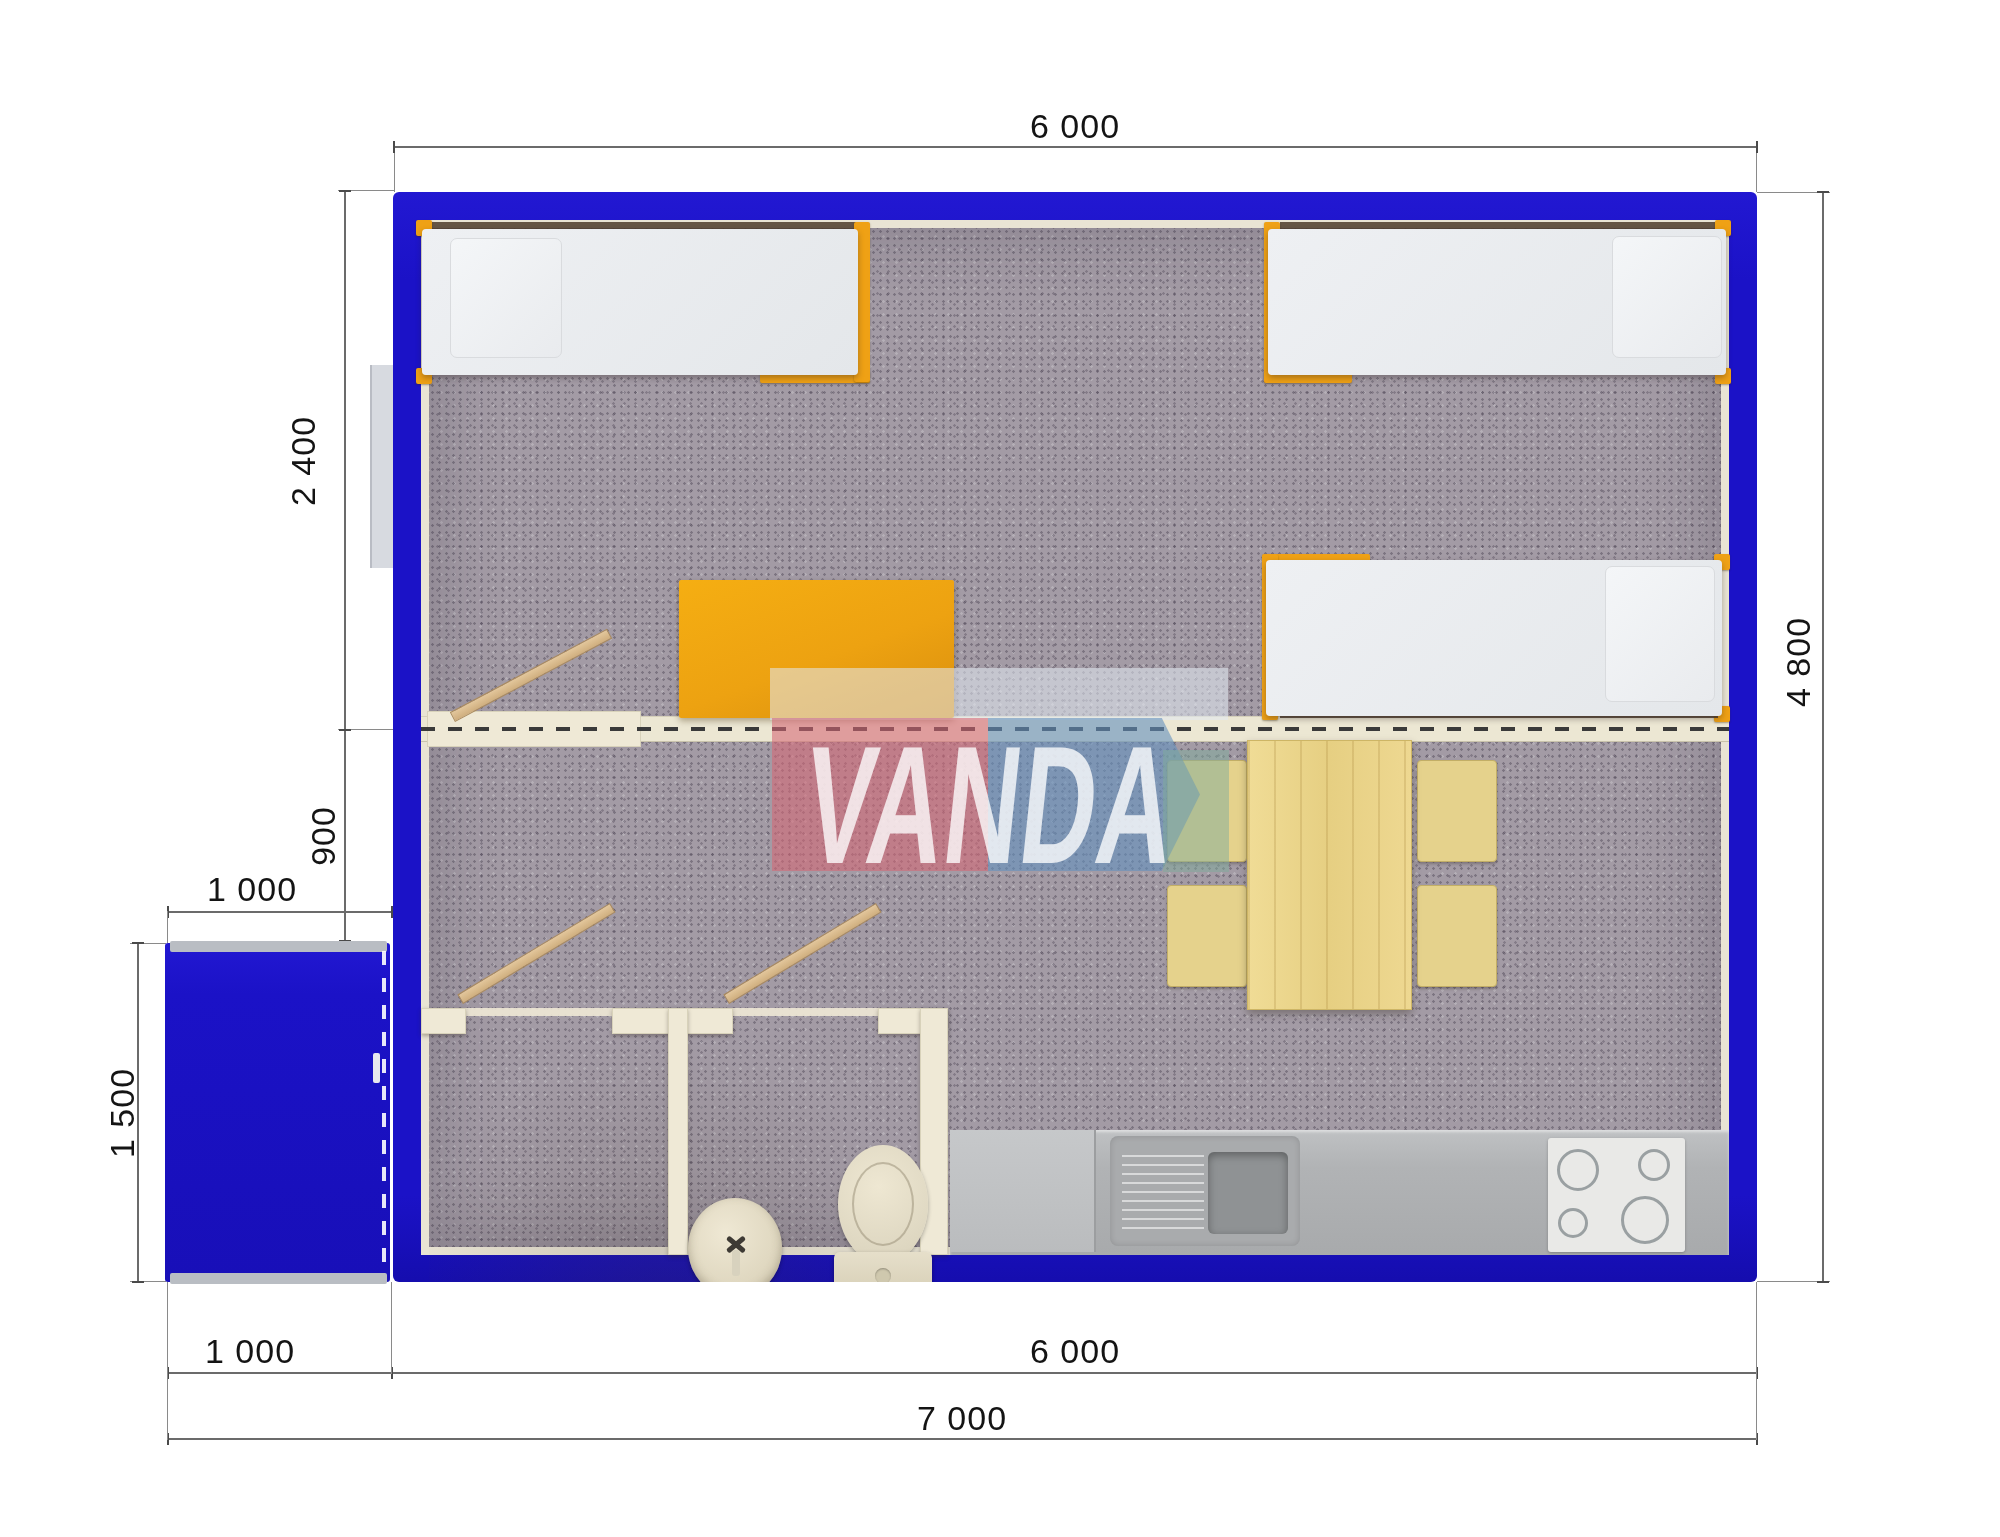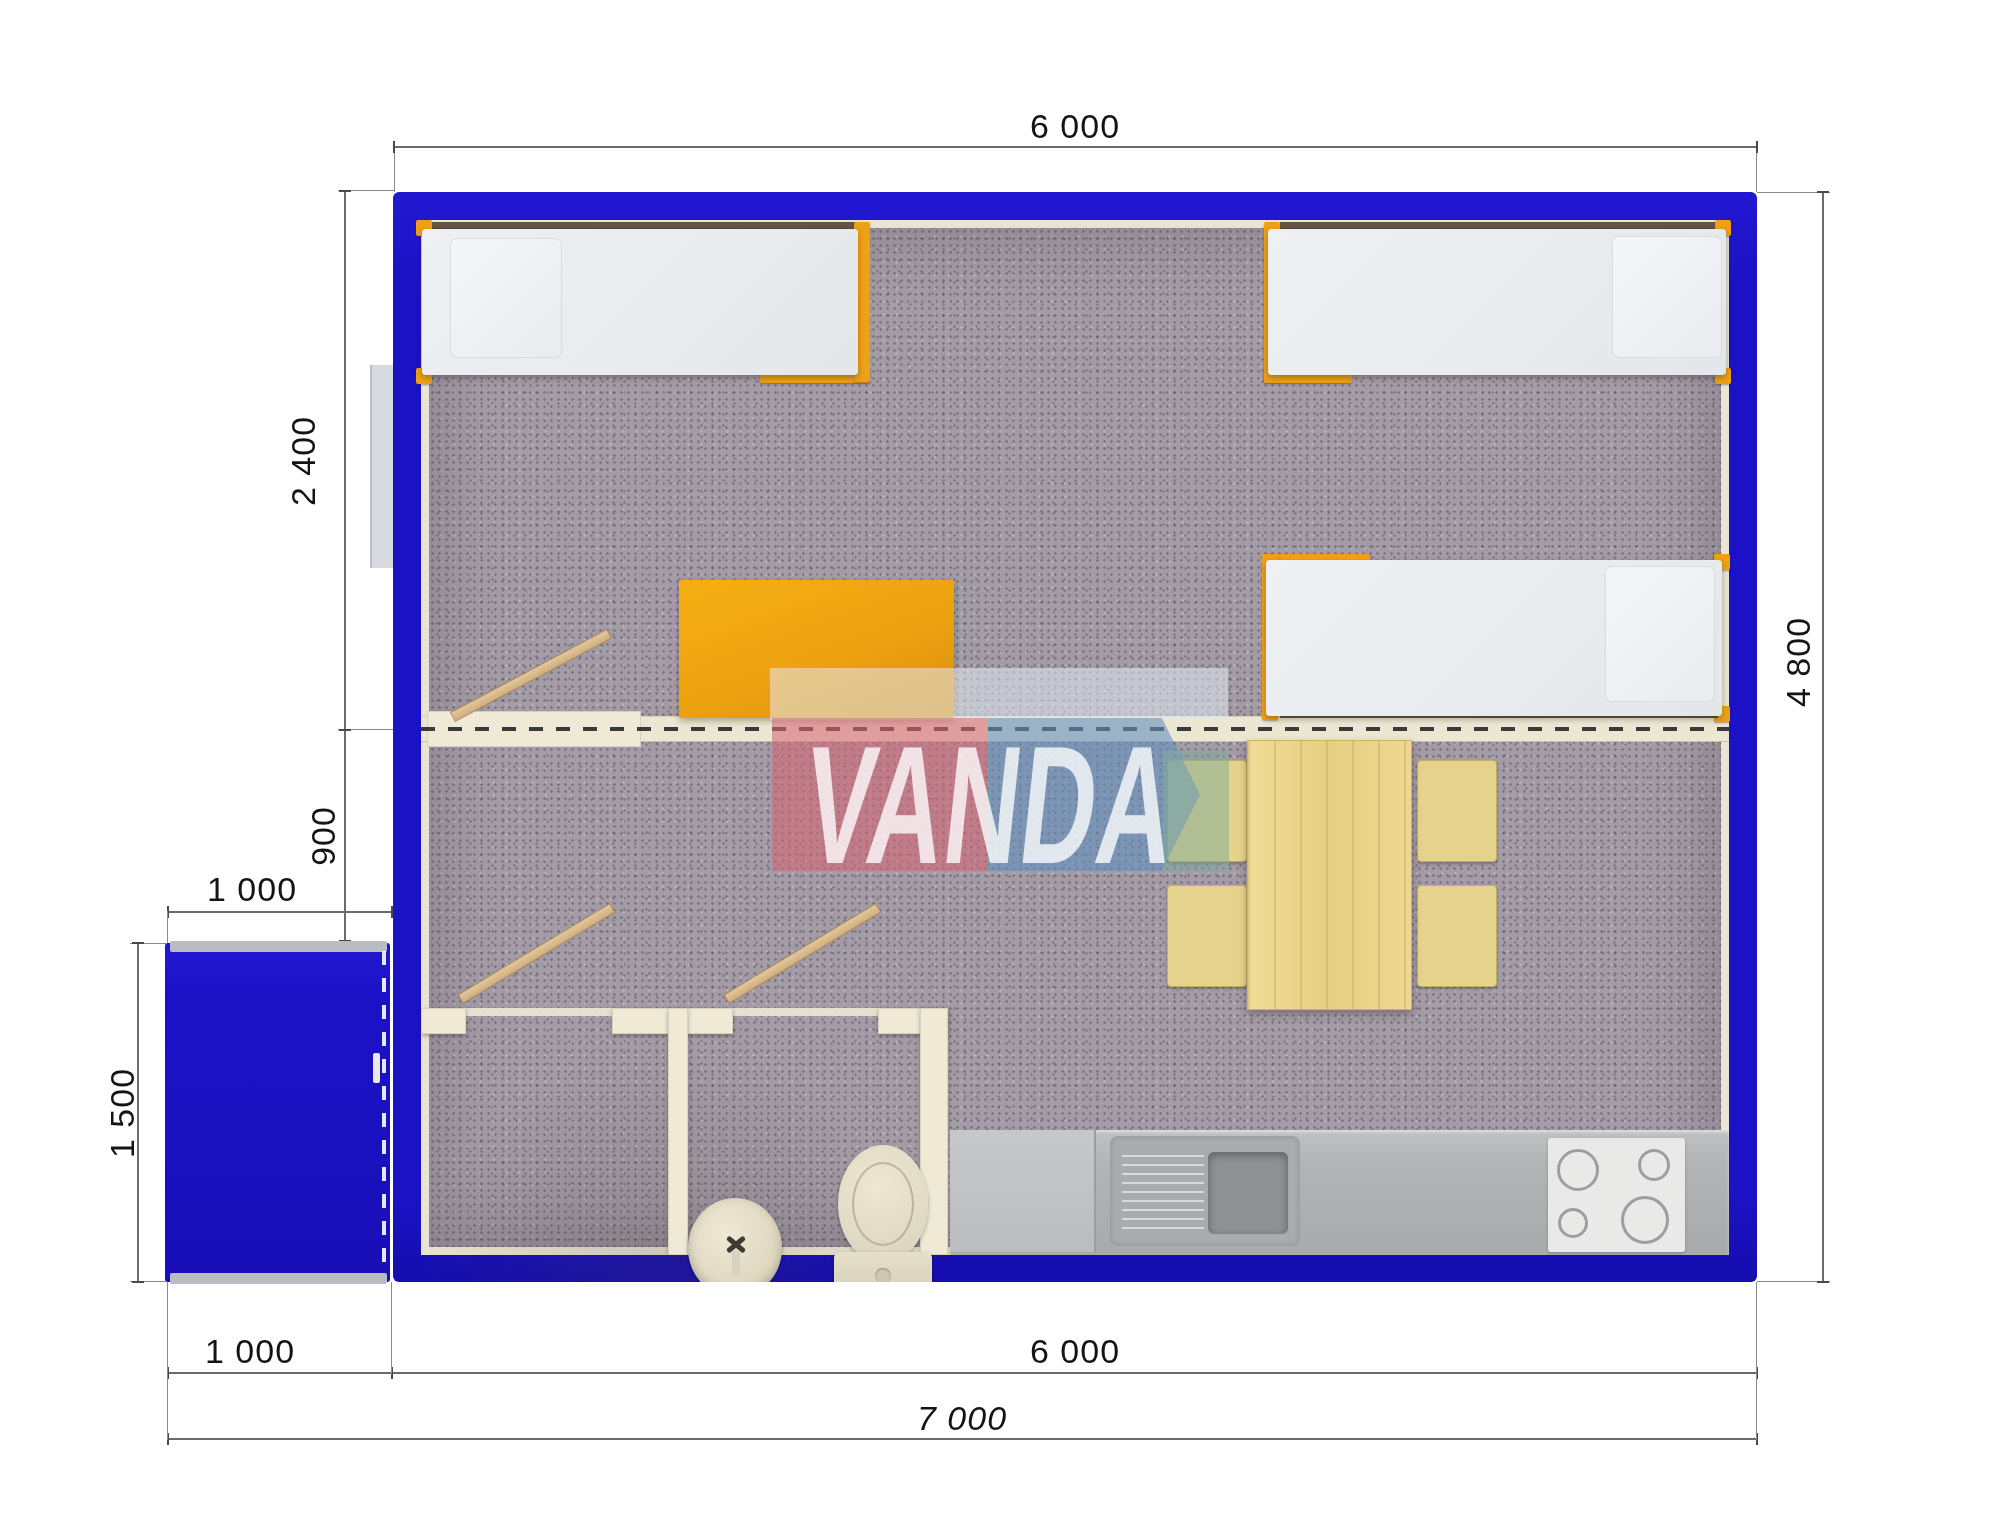--- a/index.html
+++ b/index.html
@@ -92,21 +92,21 @@
   <div class="dline" style="left:168px;top:1372px;width:1589px;height:2px;"></div>
   <div class="tv" style="left:167px;top:1367px;"></div>
   <div class="tv" style="left:391px;top:1367px;"></div>
   <div class="tv" style="left:1756px;top:1367px;"></div>
   <div class="dlabel" style="left:250px;top:1351px;">1 000</div>
   <div class="dlabel" style="left:1075px;top:1351px;">6 000</div>
 
   <div class="dline" style="left:168px;top:1438px;width:1589px;height:2px;"></div>
   <div class="tv" style="left:167px;top:1433px;"></div>
   <div class="tv" style="left:1756px;top:1433px;"></div>
-  <div class="dlabel" style="left:962px;top:1418px;font-style:italic;">7 000</div>
+  <div class="dlabel" style="left:962px;top:1418px;">7 000</div>
 
   <div class="ext" style="left:167px;top:1282px;width:1px;height:158px;"></div>
   <div class="ext" style="left:391px;top:1282px;width:1px;height:92px;"></div>
   <div class="ext" style="left:1756px;top:1282px;width:1px;height:158px;"></div>
 
   <div class="abs" style="left:370px;top:365px;width:23px;height:203px;background:#d7dae0;border-left:2px solid #b9bcc4;box-sizing:border-box;"></div>
 
   <div class="abs" style="left:165px;top:943px;width:225px;height:339px;background:linear-gradient(180deg,#2218d2,#1b12c7 15%,#180fb8);border-radius:3px;">
     <div style="position:absolute;left:5px;top:-2px;width:217px;height:11px;background:#b9bdc3;border-radius:2px;"></div>
     <div style="position:absolute;left:5px;bottom:-2px;width:217px;height:11px;background:#b9bdc3;border-radius:2px;"></div>

